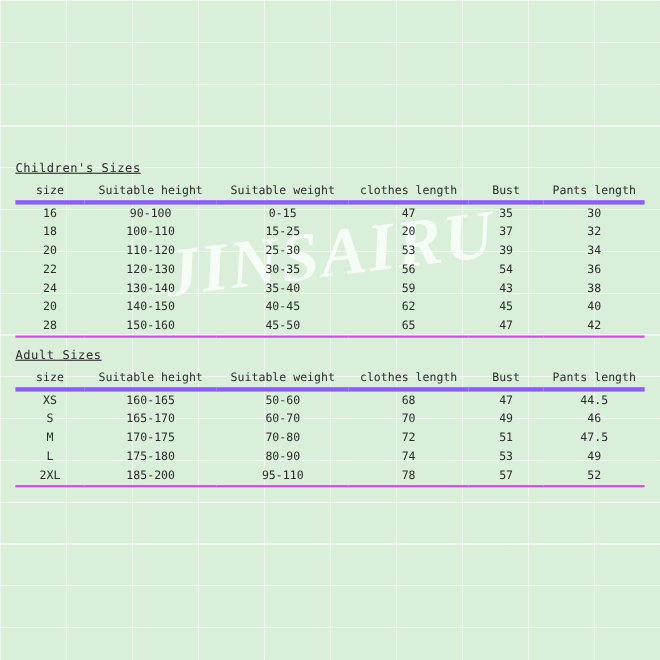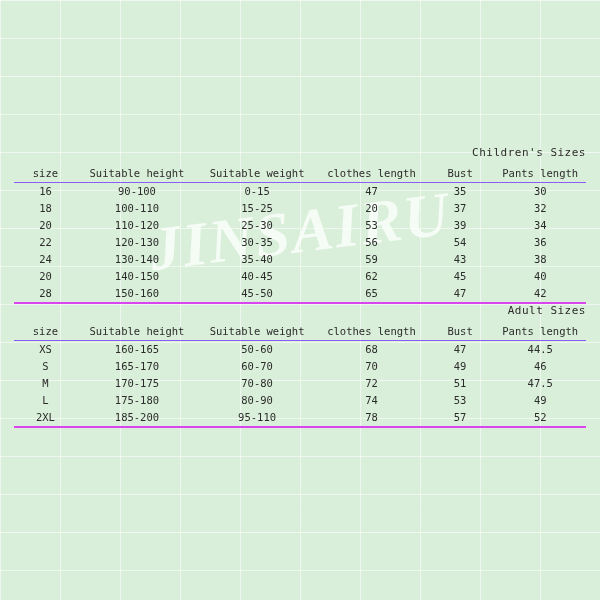--- a/index.html
+++ b/index.html
@@ -53,44 +53,45 @@
     width: 600px;
     height: 600px;
   }
   .table-block {
     position: absolute;
     left: 14px;
     width: 572px;
     color: #2b2b2b;
   }
   #children-block { top: 146px; }
-  #adult-block { top: 304px; }
+  #adult-block { top: 316px; }
 
   .table-title {
-    text-align: right;
+    text-align: left;
     font-size: 11px;
     letter-spacing: 0.5px;
     margin: 0 0 6px 0;
     color: #2b2b2b;
+    text-decoration: underline;
   }
   table.sizes {
     width: 100%;
     border-collapse: collapse;
     font-size: 10.5px;
     color: #2b2b2b;
   }
   table.sizes th,
   table.sizes td {
     font-weight: normal;
     text-align: center;
     padding: 2px 0 3px 0;
     white-space: nowrap;
   }
   table.sizes thead th {
-    border-bottom: 1px solid #8b5cf6;
+    border-bottom: 4px solid #8b5cf6;
     padding-bottom: 3px;
   }
   table.sizes tbody tr:last-child td {
     border-bottom: 2px solid #d946ef;
   }
   .col-size     { width: 11%; }
   .col-height   { width: 21%; }
   .col-weight   { width: 21%; }
   .col-clothes  { width: 19%; }
   .col-bust     { width: 12%; }

